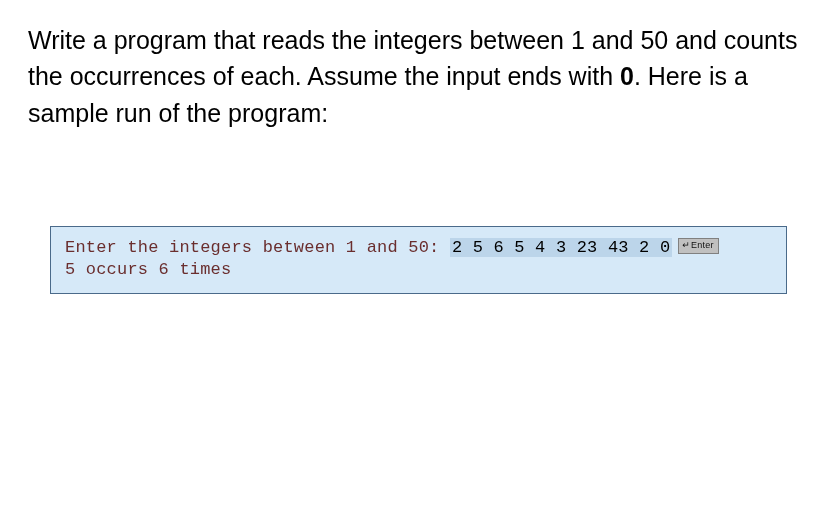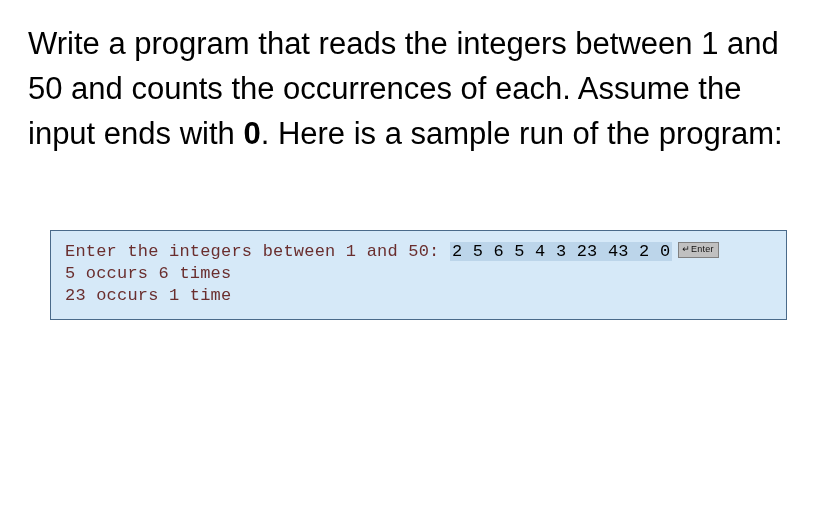--- a/index.html
+++ b/index.html
@@ -6,30 +6,30 @@
     margin: 0;
     padding: 22px 28px;
     font-family: Arial, Helvetica, sans-serif;
     background: #ffffff;
     width: 837px;
     height: 514px;
     box-sizing: border-box;
     color: #000000;
   }
   .problem-text {
-    font-size: 31px;
+    font-size: 25px;
     line-height: 1.45;
     font-family: Arial, sans-serif;
     color: #000;
   }
   .problem-text b {
     font-weight: 700;
   }
   .sample-run {
-    margin: 73px 22px 0 22px;
+    margin: 95px 22px 0 22px;
     border: 1px solid #4a6a8a;
     background: #d6e9f8;
     padding: 10px 14px 12px 14px;
   }
   .sample-line {
     font-family: "Courier New", Courier, monospace;
     font-size: 17px;
     line-height: 1.3;
     white-space: pre;
     letter-spacing: 0.2px;
@@ -64,14 +64,13 @@
 </head>
 <body>
 
 <div class="problem-text">
   <span>Write a program that reads the integers between 1 and 50 and counts the occurrences of each. Assume the input ends with </span><b>0</b><span>. Here is a sample run of the program:</span>
 </div>
 
 <div class="sample-run">
   <div class="sample-line"><span class="prompt-label">Enter the integers between 1 and 50: </span><span class="user-input">2 5 6 5 4 3 23 43 2 0</span><span class="enter-badge">Enter</span></div>
   <div class="sample-line output-line">5 occurs 6 times</div>
-  <div class="sample-line output-line">23 occurs 1 time</div>
 </div>
 
 </body></html>

